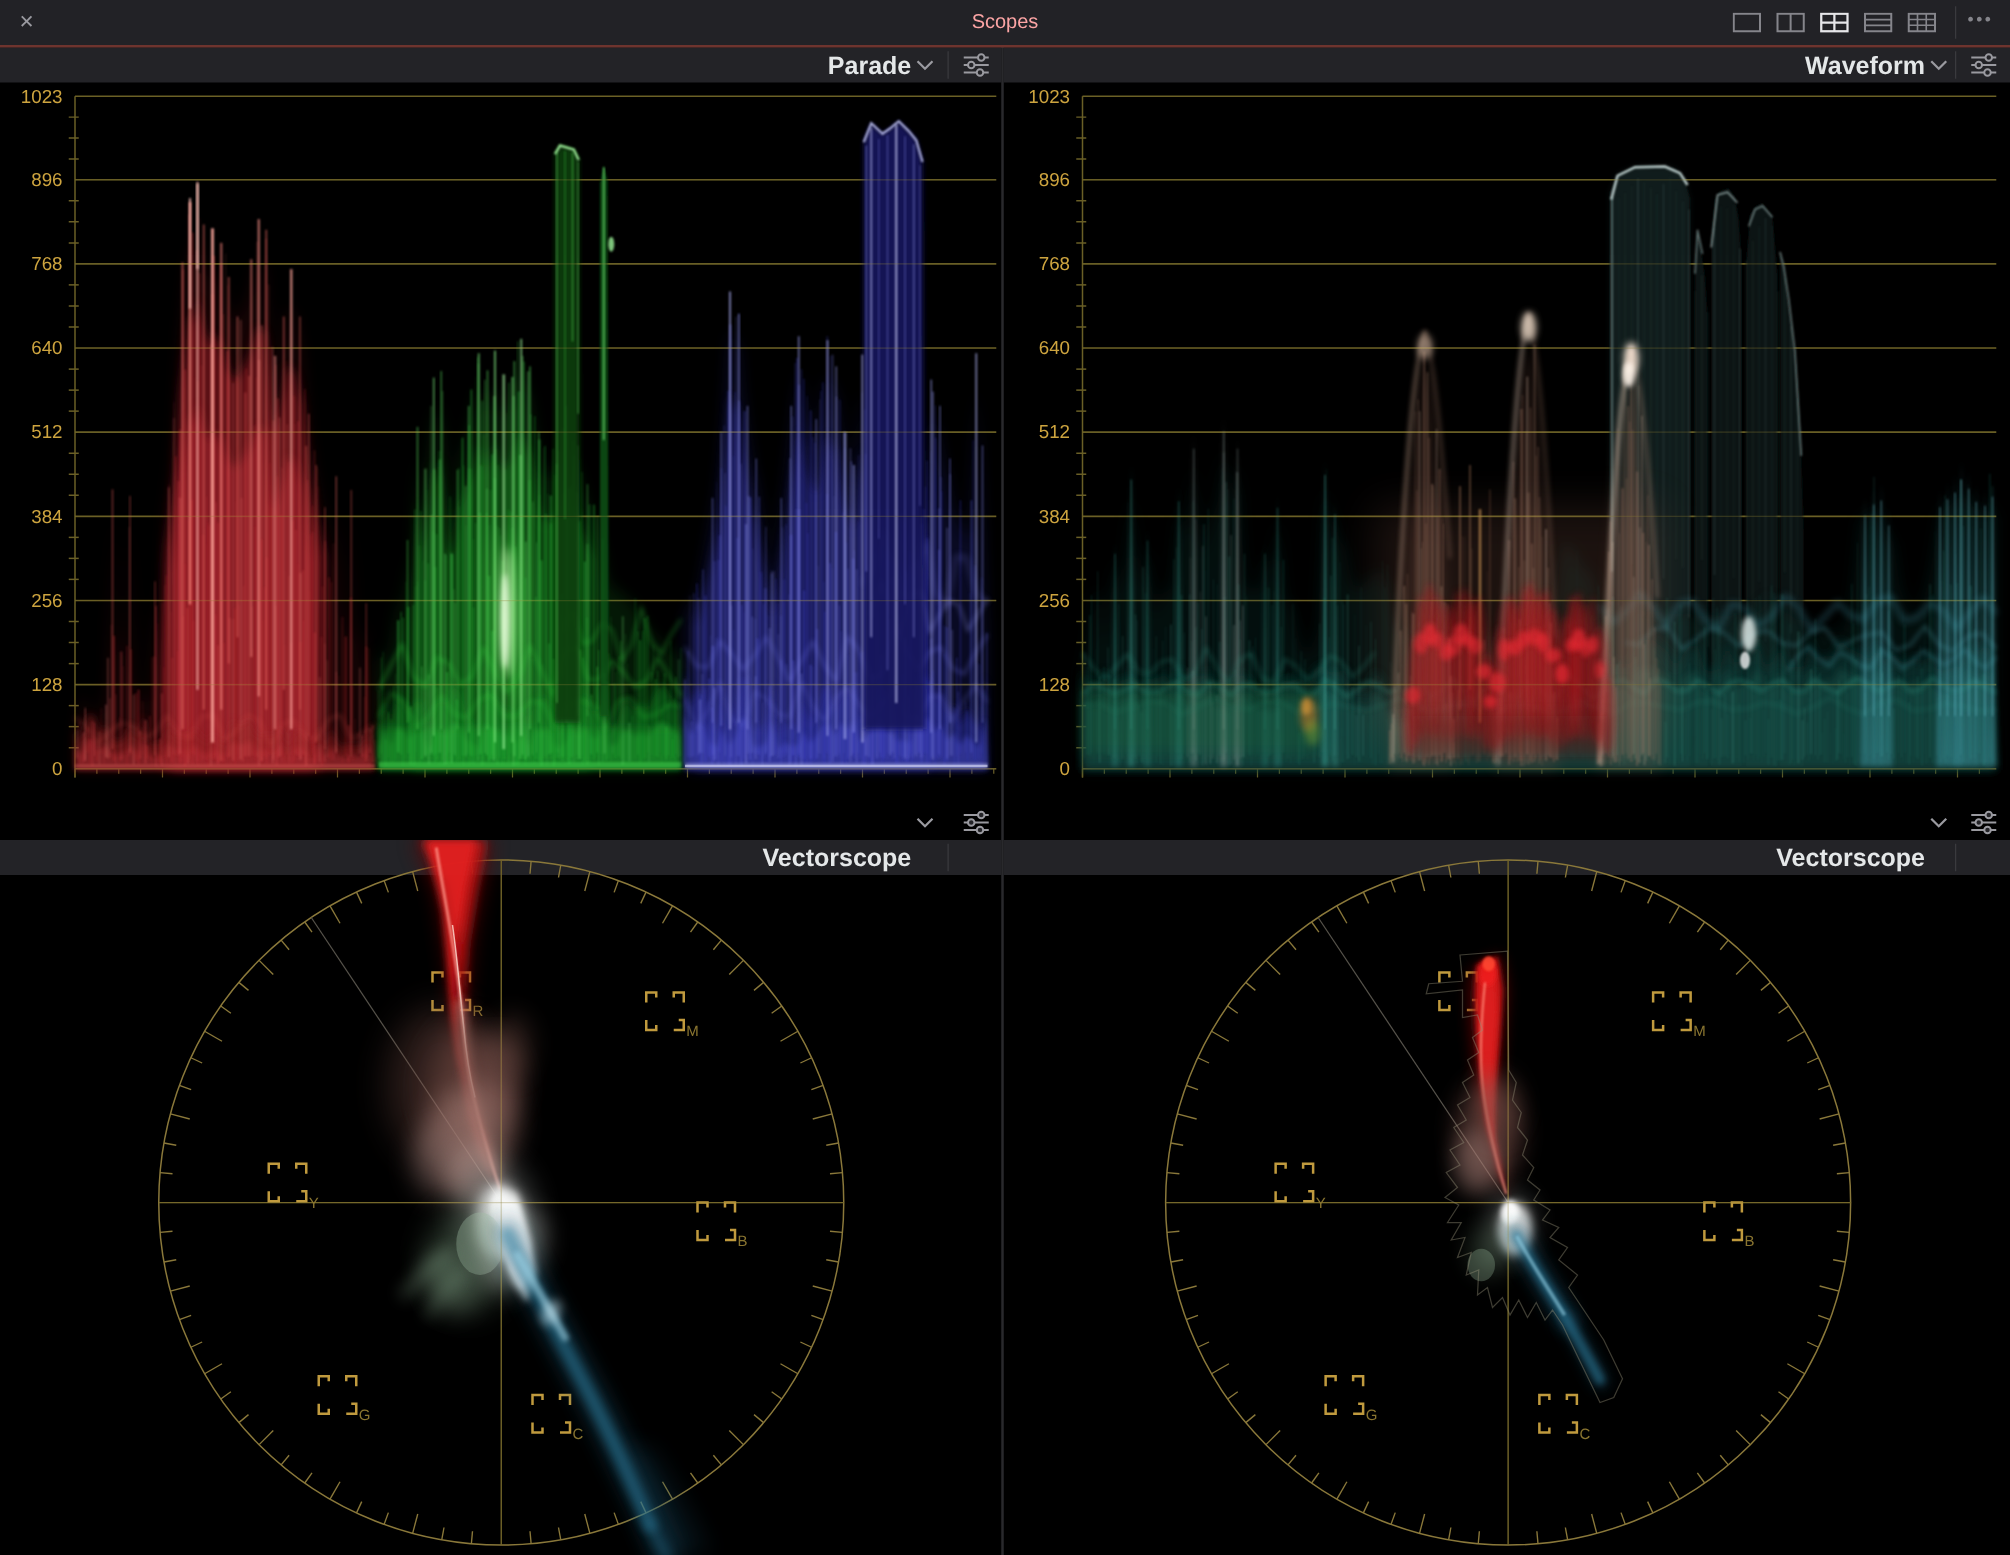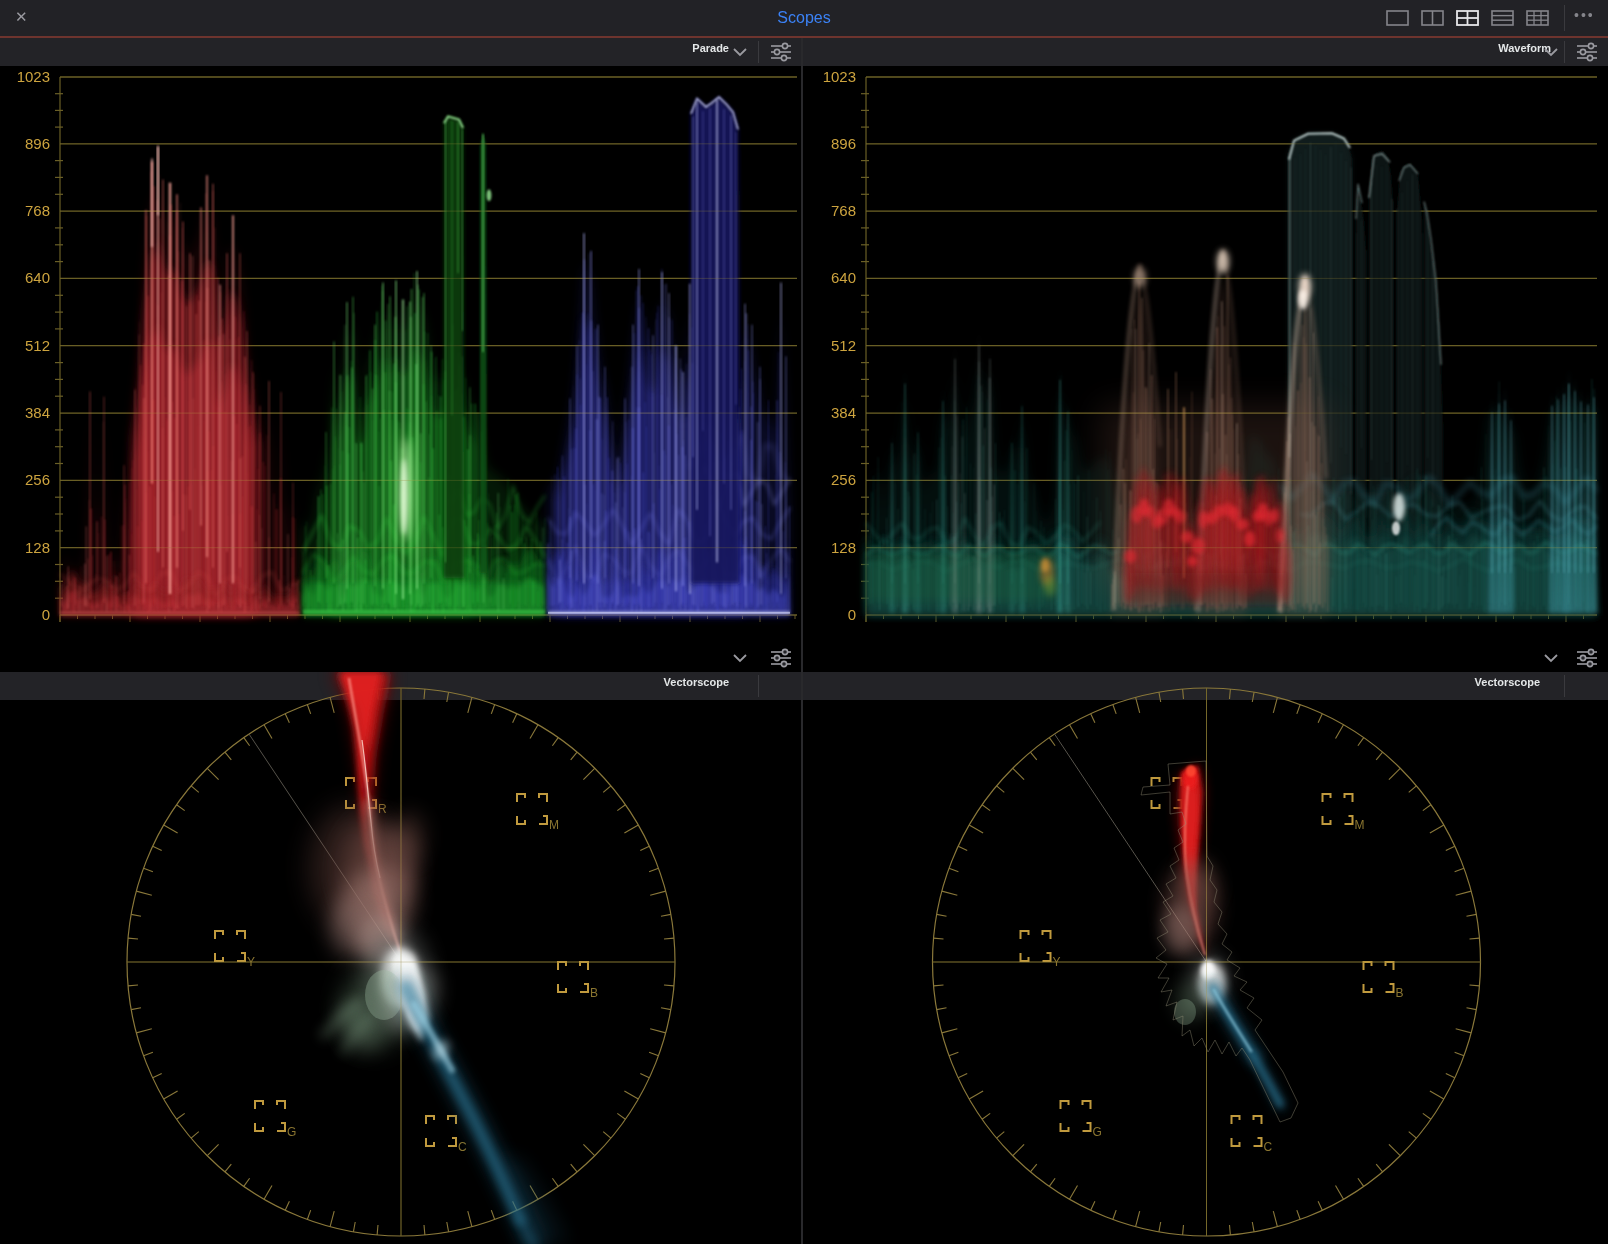--- a/index.html
+++ b/index.html
@@ -1,34 +1,34 @@
 <!DOCTYPE html>
 <html><head><meta charset="utf-8"><style>
 *{margin:0;padding:0;box-sizing:border-box}
 html,body{width:1608px;height:1244px;background:#000;overflow:hidden;font-family:"Liberation Sans",sans-serif;-webkit-font-smoothing:antialiased}
 #titlebar{position:absolute;left:0;top:0;width:1608px;height:38px;background:#222226;border-bottom:0}
-#titlebar .t{position:absolute;left:0;right:0;top:9px;text-align:center;color:#3b82f6;font-size:16px}
+#titlebar .t{position:absolute;left:0;right:0;top:9px;text-align:center;color:#fca5a5;font-size:16px}
 #titlebar .x{position:absolute;left:15px;top:8px;color:#9a9aa0;font-size:15px}
 #titlebar .dots{position:absolute;left:1574px;top:7px;color:#85858b;font-size:14px;letter-spacing:2px}
 #titlebar .tdiv{position:absolute;left:1564px;top:5px;width:1px;height:26px;background:#3a3a3e}
 .hdr{position:absolute;height:28px;background:#232327}
 .hdr.top{top:38px}
 .hdr.bot{top:672px}
-.hlab{position:absolute;top:4px;color:#e4e7e8;font-size:11px;font-weight:bold}
+.hlab{position:absolute;top:4px;color:#e4e7e8;font-size:20px;font-weight:bold}
 .hdiv{position:absolute;top:3px;width:1px;height:22px;background:#3a3a3e}
 #vdiv{position:absolute;left:801px;top:36px;width:2px;height:1208px;background:#29292c}
 #redline{position:absolute;left:0;top:36px;width:1608px;height:2px;background:#6e342e}
 svg.q{position:absolute}
 </style></head><body>
 <div class="hdr top" style="left:0;width:801px">
     <span class="hlab" style="right:72px">Parade</span>
     <div class="hdiv" style="left:758px"></div>
   </div>
 <div class="hdr top" style="left:803px;width:805px">
-    <span class="hlab" style="right:57px">Waveform</span>
+    <span class="hlab" style="right:68px">Waveform</span>
     <div class="hdiv" style="left:761px"></div>
   </div>
 <div class="hdr bot" style="left:0;width:801px">
     <span class="hlab" style="right:72px">Vectorscope</span>
     <div class="hdiv" style="left:758px"></div>
   </div>
 <div class="hdr bot" style="left:803px;width:805px">
     <span class="hlab" style="right:68px">Vectorscope</span>
     <div class="hdiv" style="left:761px"></div>
   </div>

